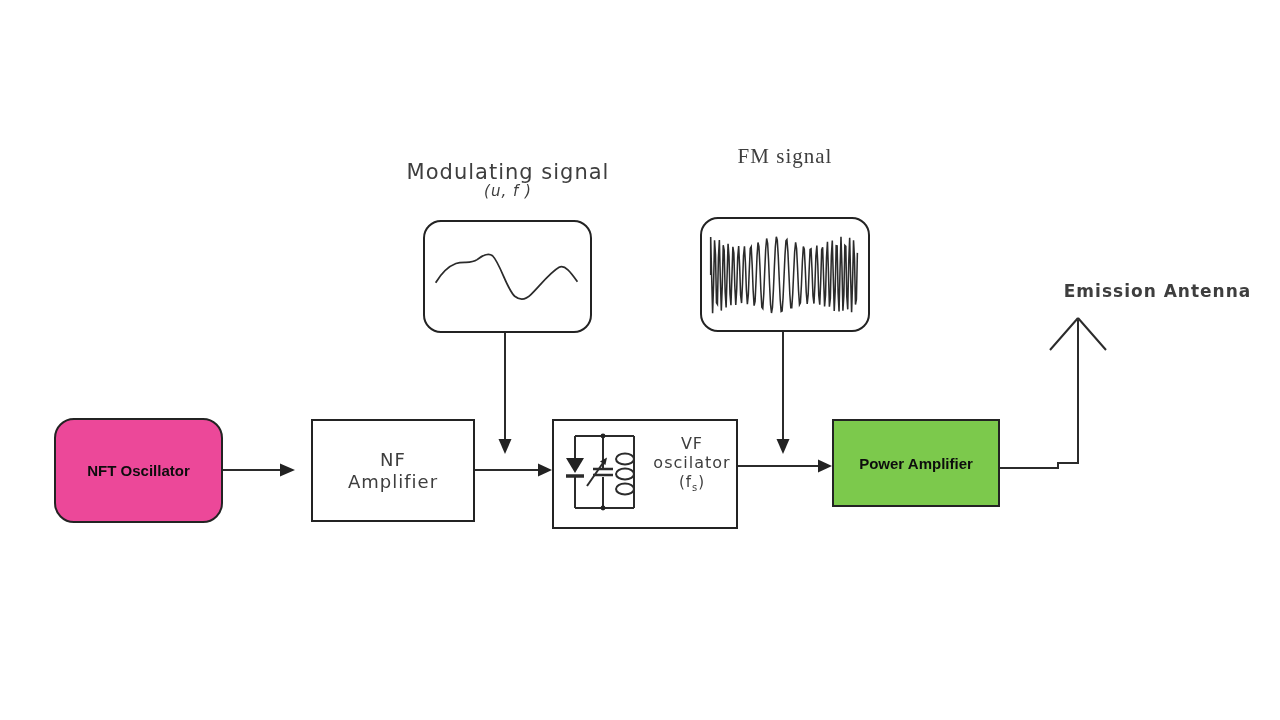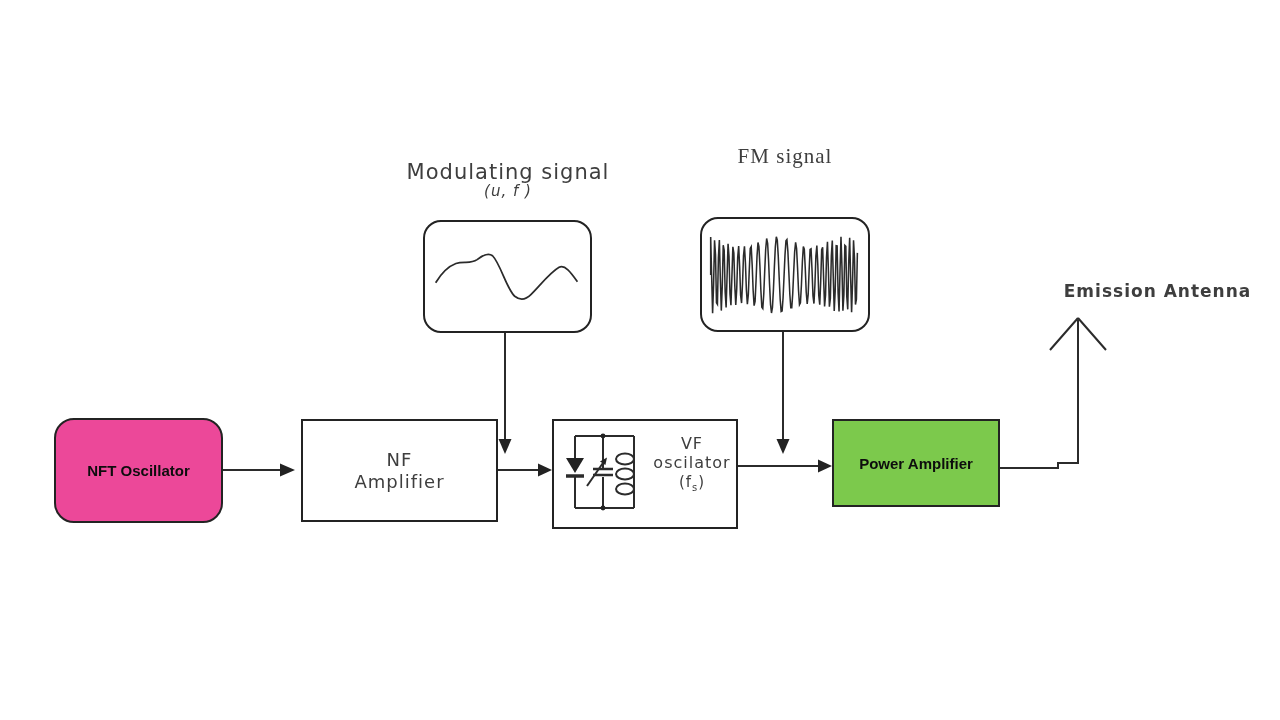--- a/index.html
+++ b/index.html
@@ -6,21 +6,21 @@
   body{width:1280px;height:720px;overflow:hidden;font-family:"DejaVu Sans",sans-serif;}
   .canvas{position:relative;width:1280px;height:720px;background:#ffffff;}
   svg.connectors{position:absolute;left:0;top:0;width:1280px;height:720px;pointer-events:none;}
 
   .block{
     position:absolute;box-sizing:border-box;border:2px solid #232323;
     display:flex;align-items:center;justify-content:center;text-align:center;
     background:#ffffff;
   }
   #blk-nft{left:54px;top:418px;width:169px;height:105px;}
-  #blk-nf{left:301px;top:419px;width:197px;height:103px;}
+  #blk-nf{left:311px;top:419px;width:164px;height:103px;}
   #blk-vf{left:552px;top:419px;width:186px;height:110px;}
   #blk-pa{left:832px;top:419px;width:168px;height:88px;}
 
   .bold-label{font-family:"Liberation Sans","DejaVu Sans",sans-serif;font-weight:700;font-size:15px;color:#0d0d0d;}
   .thin-label{color:#3e3e3e;font-size:18px;letter-spacing:1px;line-height:22px;}
 
   .sigbox{
     position:absolute;box-sizing:border-box;border:2px solid #232323;border-radius:18px;
     background:#ffffff;overflow:hidden;
   }

